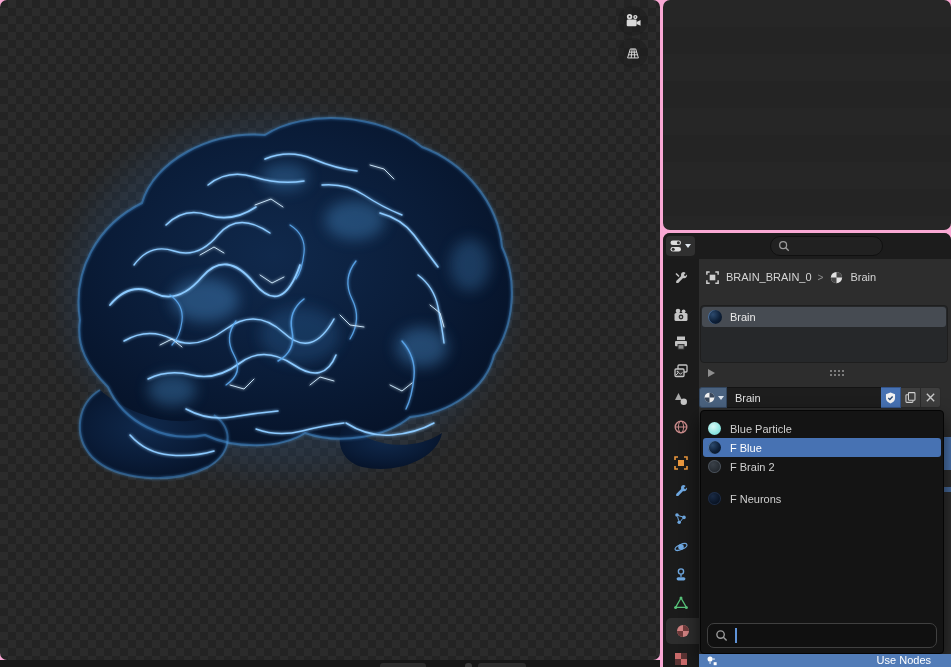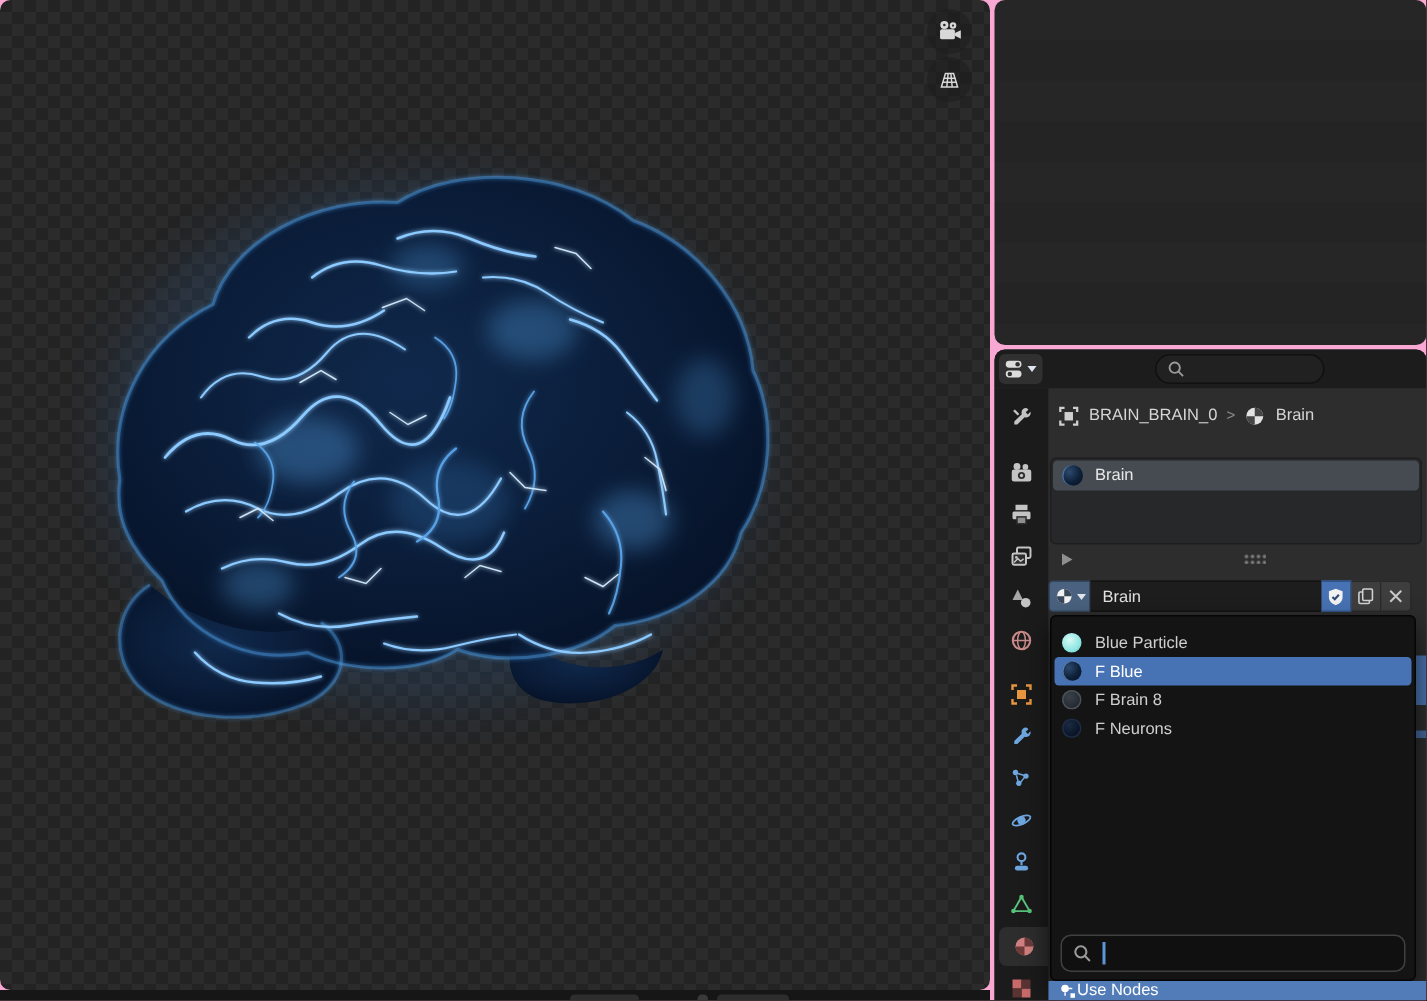--- a/index.html
+++ b/index.html
@@ -103,21 +103,21 @@
     box-shadow:inset 0 0 0 1px #1f2c44; }
   .ico-red-particle { background:radial-gradient(circle at 40% 33%, #ffd98c 0%, #f4a72e 60%, #d98d1d 100%); }
 
   #dd-search { position:absolute; left:6px; right:6px; bottom:5px; height:25px; background:#101010;
     border:1px solid #404040; border-radius:7px; display:flex; align-items:center; padding-left:7px; gap:7px; }
   #dd-caret { width:2px; height:15px; background:#5f93d8; }
 
   
   #use-nodes { left:699px; top:654px; width:252px; height:13px; background:#527cb7; display:flex; align-items:center; }
   #use-nodes-icon { margin-left:7px; flex:none; }
-  #use-nodes-label { flex:1; text-align:left; color:#ffffff; font-size:11px; line-height:13px;
+  #use-nodes-label { flex:1; text-align:right; color:#ffffff; font-size:11px; line-height:13px;
     margin-right:20px; }
 
   svg { display:block; }
 </style>
 </head>
 <body>
 
 <div id="app">
 
   <div id="viewport" class="abs">
@@ -431,23 +431,23 @@
     <div class="dd-row" style="top:8px">
       <span class="dd-ico ico-blue-particle"></span>
       <span>Blue Particle</span>
     </div>
     <div class="dd-row selected" style="top:27px">
       <span class="dd-ico ico-f-brain"></span>
       <span>F Blue</span>
     </div>
     <div class="dd-row" style="top:46px">
       <span class="dd-ico ico-f-brain-2"></span>
-      <span>F Brain 8</span>
-    </div>
-    <div class="dd-row" style="top:65px">
+      <span>F Brain 2</span>
+    </div>
+    <div class="dd-row" style="top:78px">
       <span class="dd-ico ico-f-neurons"></span>
       <span>F Neurons</span>
     </div>
 
     <div id="dd-search">
       <svg width="13" height="13" viewBox="0 0 14 14">
         <circle cx="6" cy="6" r="4" fill="none" stroke="#9a9a9a" stroke-width="1.5"></circle>
         <line x1="9" y1="9" x2="12.5" y2="12.5" stroke="#9a9a9a" stroke-width="1.5"></line>
       </svg>
       <span id="dd-caret"></span>

